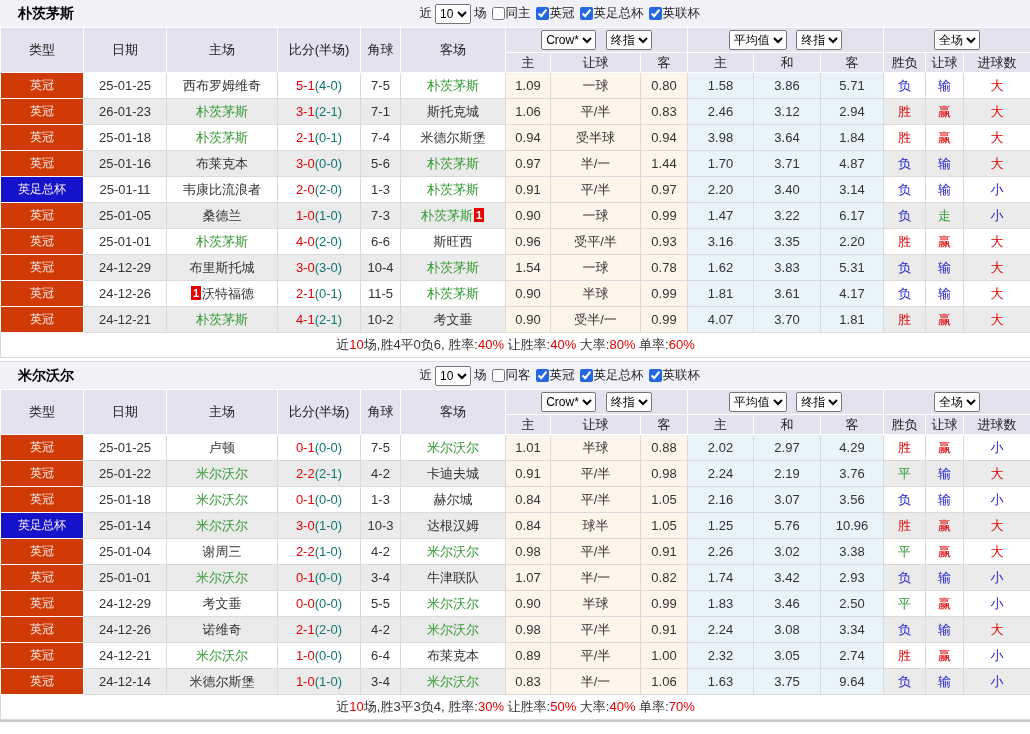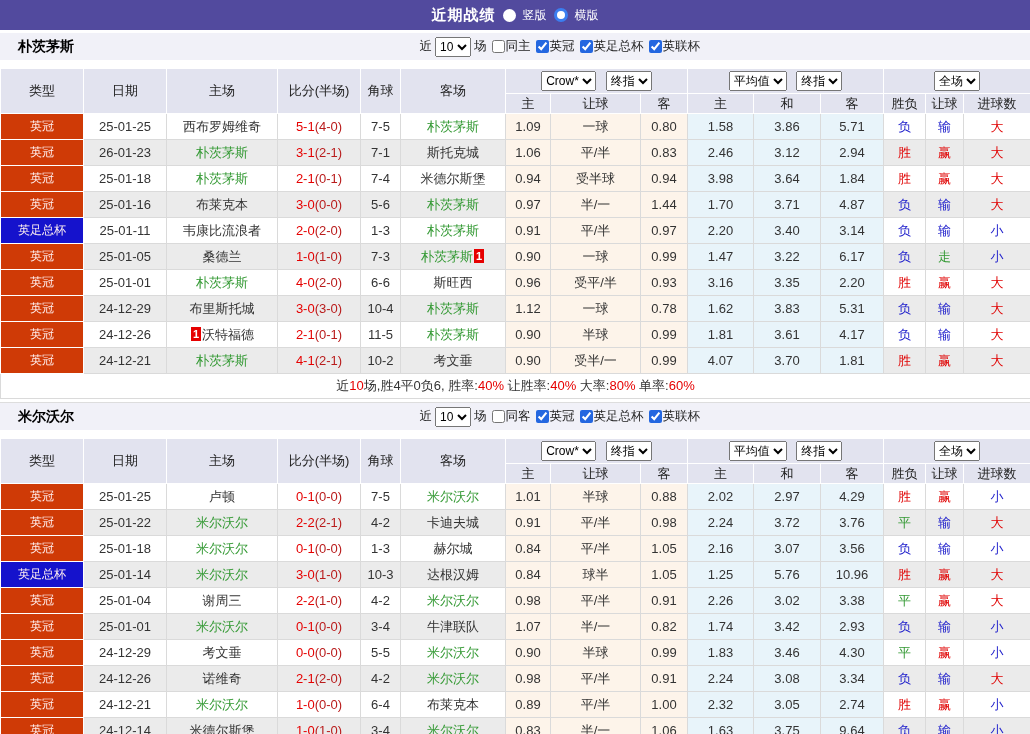--- a/index.html
+++ b/index.html
@@ -16,50 +16,43 @@
   .team-section{margin-top:0;}
   .team-section + .team-section{border-top:1px solid #ddd;margin-top:3px;}
   .section-head{height:27px;background:#f1f1f8;display:flex;align-items:center;}
   .team-name{font-weight:bold;font-size:14px;color:#000;margin-left:18px;}
   .filters{margin-left:auto;display:flex;align-items:center;font-size:12.5px;color:#222;}
   .head-spacer{width:330px;height:1px;}
   .sel{font-size:12px;height:20px;margin:0 3px;font-family:"Liberation Sans","DejaVu Sans",sans-serif;}
   .cb{display:inline-flex;align-items:center;margin-left:5px;}
   .cb input{width:13px;height:13px;margin:0 1px 0 0;accent-color:#2467e0;}
   
-  .data-table{width:1030px;border-collapse:collapse;table-layout:fixed;font-size:13px;margin-top:8px;}
+  .data-table{width:1030px;border-collapse:collapse;table-layout:fixed;font-size:13px;}
   .data-table th{background:#e2e3ef;border:1px solid #fff;font-weight:normal;color:#222;padding:0;text-align:center;}
   .hrow1 th{height:24px;}
   .hrow2 th{height:19px;font-size:13px;}
   .data-table td{border:1px solid #dadada;text-align:center;height:25px;padding:0;color:#333;overflow:hidden;white-space:nowrap;}
   td.c-league{color:#ffefef;font-size:12px;border-color:#fff;}
   td.c-base{background:#fff;}
   td.c-base.alt{background:#ebebeb;}
   td.c-cream{background:#fdf4ea;}
   td.c-avg{background:#e8f4fa;}
   .focus-team{color:#339933;}
   .team-plain{color:#333;}
   .score-main{color:#e60000;}
-  .score-half{color:#b91c1c;}
+  .score-half{color:#0f766e;}
   .badge{display:inline-block;background:#e60000;color:#fff;font-size:11px;font-weight:bold;line-height:14px;padding:0 2px;margin:0 1px;vertical-align:1px;}
   .summary-row td{background:#fff;text-align:center;height:24px;font-size:13px;border:1px solid #dadada;}
   .sum-red{color:#e60000;}
   .sum-black{color:#333;}
 </style>
 </head>
 <body>
 
 <div class="page">
-  <header class="titlebar">
-    <span class="title">近期战绩</span>
-    <span class="radio filled"></span>
-    <span class="radio-label">竖版</span>
-    <span class="radio ring"></span>
-    <span class="radio-label">横版</span>
-  </header>
   <div id="sections">
   <section class="team-section">
     <div class="section-head">
       <span class="team-name">朴茨茅斯</span>
       <div class="filters">
         <span class="flabel">近</span>
         <select class="sel"><option>10</option></select>
         <span class="flabel">场</span>
         <label class="cb">
               <input type="checkbox" style="">
@@ -248,21 +241,21 @@
               <td class="c-base" style="color: rgb(224, 0, 0);">赢</td>
               <td class="c-base" style="color: rgb(224, 0, 0);">大</td>
             </tr>
             <tr>
               <td class="c-league" style="background: rgb(207, 58, 6);">英冠</td>
               <td class="c-base alt">24-12-29</td>
               <td class="c-base alt"><span class="team-plain">布里斯托城</span></td>
               <td class="c-base alt"><span class="score-main">3-0</span><span class="score-half">(3-0)</span></td>
               <td class="c-base alt">10-4</td>
               <td class="c-base alt"><span class="focus-team">朴茨茅斯</span></td>
-              <td class="c-cream">1.12</td>
+              <td class="c-cream">1.54</td>
               <td class="c-cream">一球</td>
               <td class="c-cream">0.78</td>
               <td class="c-avg">1.62</td>
               <td class="c-avg">3.83</td>
               <td class="c-avg">5.31</td>
               <td class="c-base alt" style="color: rgb(34, 34, 204);">负</td>
               <td class="c-base alt" style="color: rgb(34, 34, 204);">输</td>
               <td class="c-base alt" style="color: rgb(224, 0, 0);">大</td>
             </tr>
             <tr>
@@ -404,21 +397,21 @@
               <td class="c-league" style="background: rgb(207, 58, 6);">英冠</td>
               <td class="c-base alt">25-01-22</td>
               <td class="c-base alt"><span class="focus-team">米尔沃尔</span></td>
               <td class="c-base alt"><span class="score-main">2-2</span><span class="score-half">(2-1)</span></td>
               <td class="c-base alt">4-2</td>
               <td class="c-base alt"><span class="team-plain">卡迪夫城</span></td>
               <td class="c-cream">0.91</td>
               <td class="c-cream">平/半</td>
               <td class="c-cream">0.98</td>
               <td class="c-avg">2.24</td>
-              <td class="c-avg">3.72</td>
+              <td class="c-avg">2.19</td>
               <td class="c-avg">3.76</td>
               <td class="c-base alt" style="color: rgb(51, 153, 51);">平</td>
               <td class="c-base alt" style="color: rgb(34, 34, 204);">输</td>
               <td class="c-base alt" style="color: rgb(224, 0, 0);">大</td>
             </tr>
             <tr>
               <td class="c-league" style="background: rgb(207, 58, 6);">英冠</td>
               <td class="c-base">25-01-18</td>
               <td class="c-base"><span class="focus-team">米尔沃尔</span></td>
               <td class="c-base"><span class="score-main">0-1</span><span class="score-half">(0-0)</span></td>
@@ -490,21 +483,21 @@
               <td class="c-base">24-12-29</td>
               <td class="c-base"><span class="team-plain">考文垂</span></td>
               <td class="c-base"><span class="score-main">0-0</span><span class="score-half">(0-0)</span></td>
               <td class="c-base">5-5</td>
               <td class="c-base"><span class="focus-team">米尔沃尔</span></td>
               <td class="c-cream">0.90</td>
               <td class="c-cream">半球</td>
               <td class="c-cream">0.99</td>
               <td class="c-avg">1.83</td>
               <td class="c-avg">3.46</td>
-              <td class="c-avg">4.30</td>
+              <td class="c-avg">2.50</td>
               <td class="c-base" style="color: rgb(51, 153, 51);">平</td>
               <td class="c-base" style="color: rgb(224, 0, 0);">赢</td>
               <td class="c-base" style="color: rgb(34, 34, 204);">小</td>
             </tr>
             <tr>
               <td class="c-league" style="background: rgb(207, 58, 6);">英冠</td>
               <td class="c-base alt">24-12-26</td>
               <td class="c-base alt"><span class="team-plain">诺维奇</span></td>
               <td class="c-base alt"><span class="score-main">2-1</span><span class="score-half">(2-0)</span></td>
               <td class="c-base alt">4-2</td>

